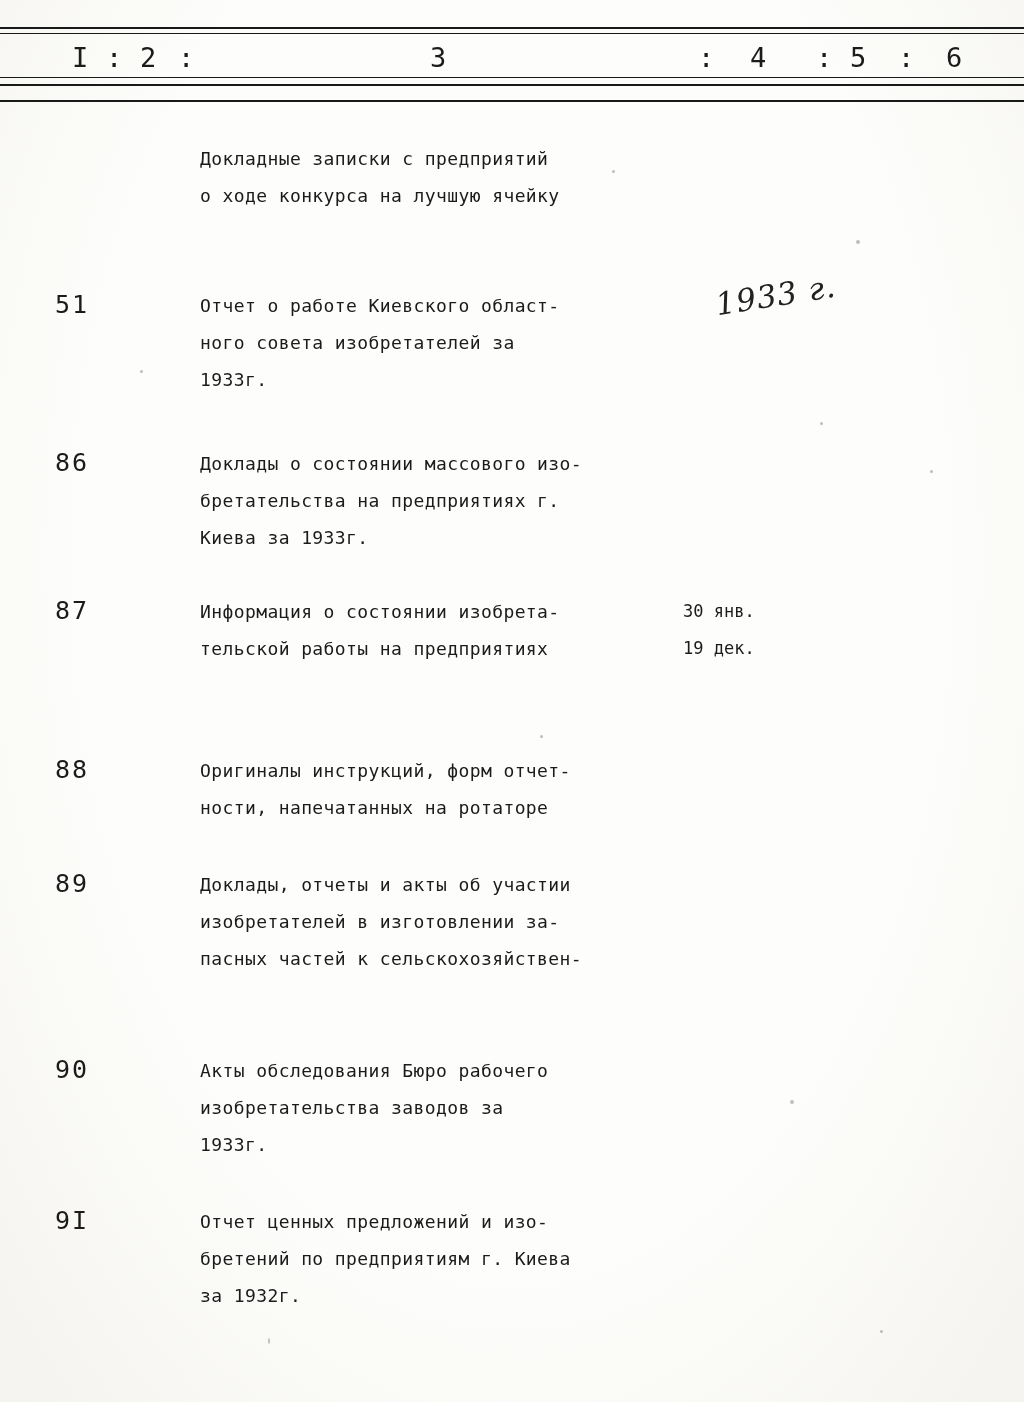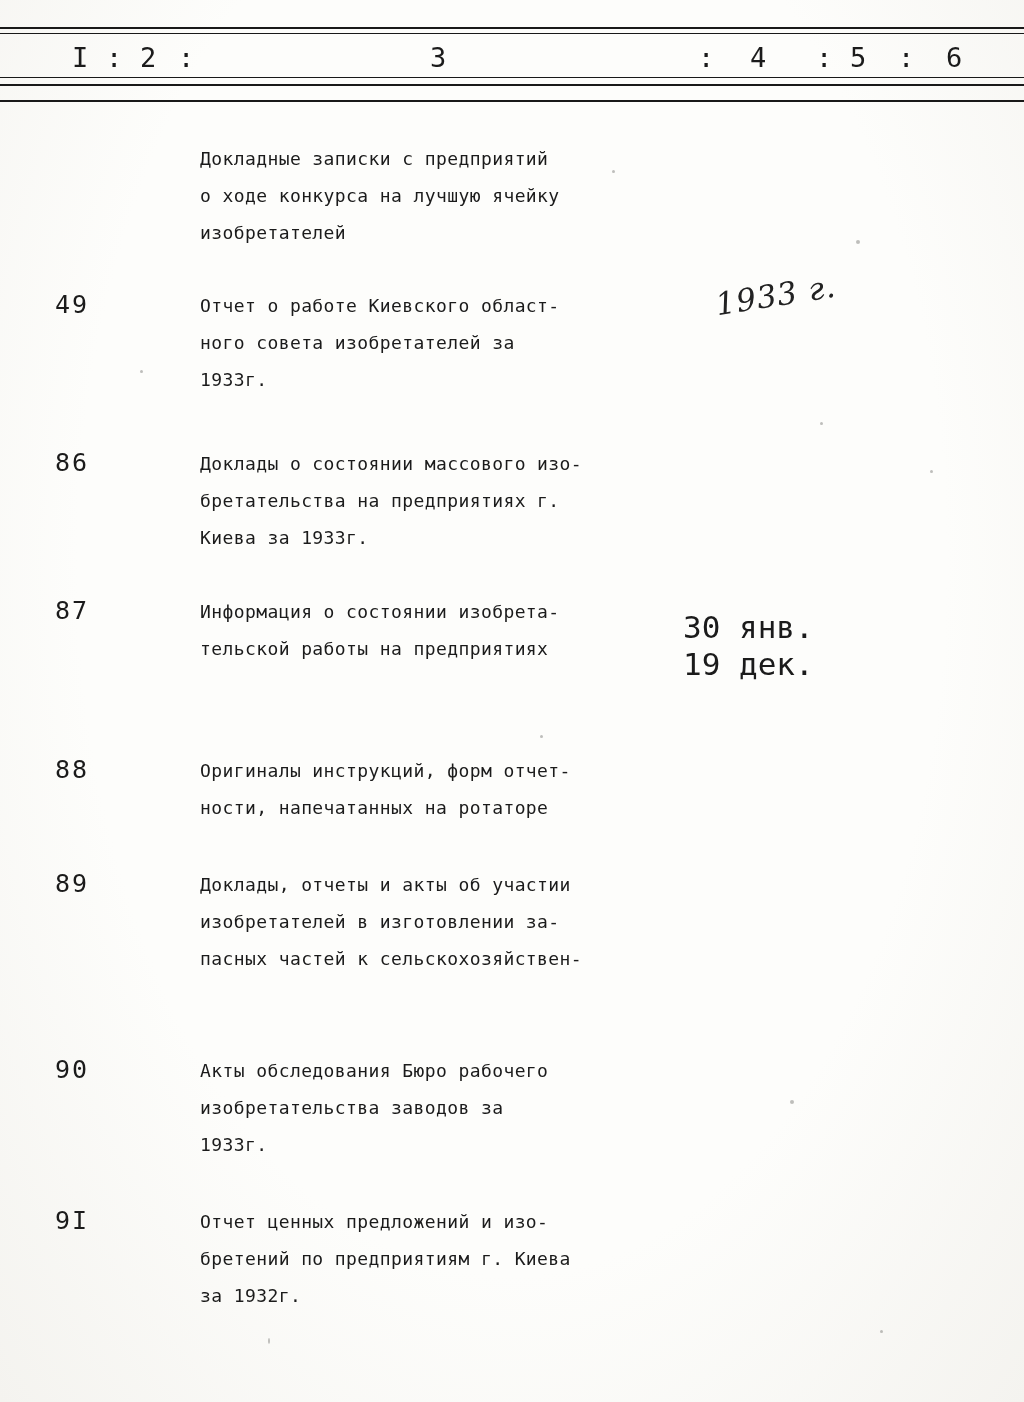--- a/index.html
+++ b/index.html
@@ -49,22 +49,22 @@
     top: 0;
     font-size: 18px;
     line-height: 37px;
     letter-spacing: 0.4px;
     white-space: nowrap;
   }
 
   .entry-dates {
     position: absolute;
     left: 683px;
-    top: 16px;
-    font-size: 31px;
+    top: 0;
+    font-size: 17px;
     line-height: 37px;
     white-space: nowrap;
   }
 
   .annotation {
     position: absolute;
     left: 715px;
     top: -10px;
     font-family: "DejaVu Serif", serif;
     font-style: italic;
@@ -105,26 +105,25 @@
   </div>
 
   <div class="hline" style="top:77px; height:1px;"></div>
   <div class="hline" style="top:84px; height:2px;"></div>
   <div class="hline" style="top:100px; height:2px;"></div>
 
   <div class="entry" style="top:140px">
     <div class="entry-text">
       <div>Докладные записки с предприятий</div>
       <div>о ходе конкурса на лучшую ячейку</div>
-      <div>изобретателей</div>
     </div>
   </div>
 
   <div class="entry" style="top:287px">
-    <div class="entry-number">49</div>
+    <div class="entry-number">51</div>
     <div class="entry-text">
       <div>Отчет о работе Киевского област-</div>
       <div>ного совета изобретателей за</div>
       <div>1933г.</div>
     </div>
     <div class="annotation">1933 г.</div>
   </div>
 
   <div class="entry" style="top:445px">
     <div class="entry-number">86</div>

